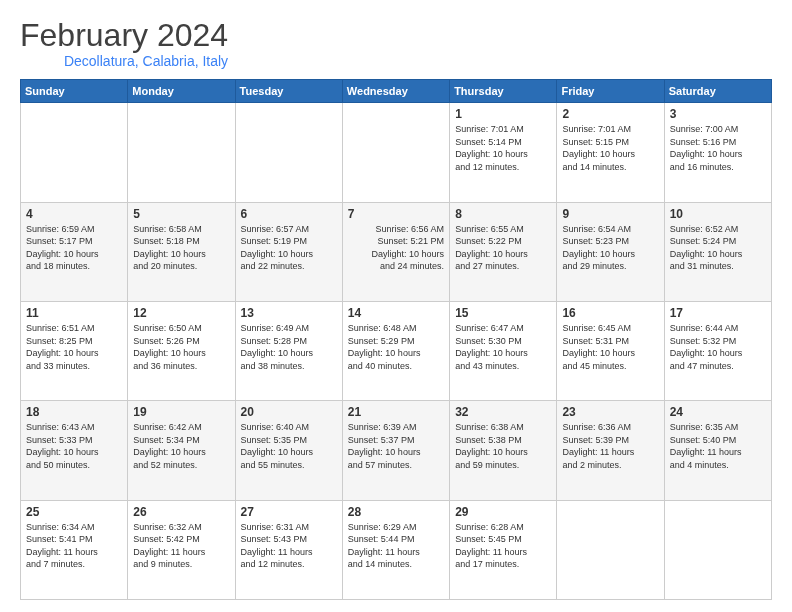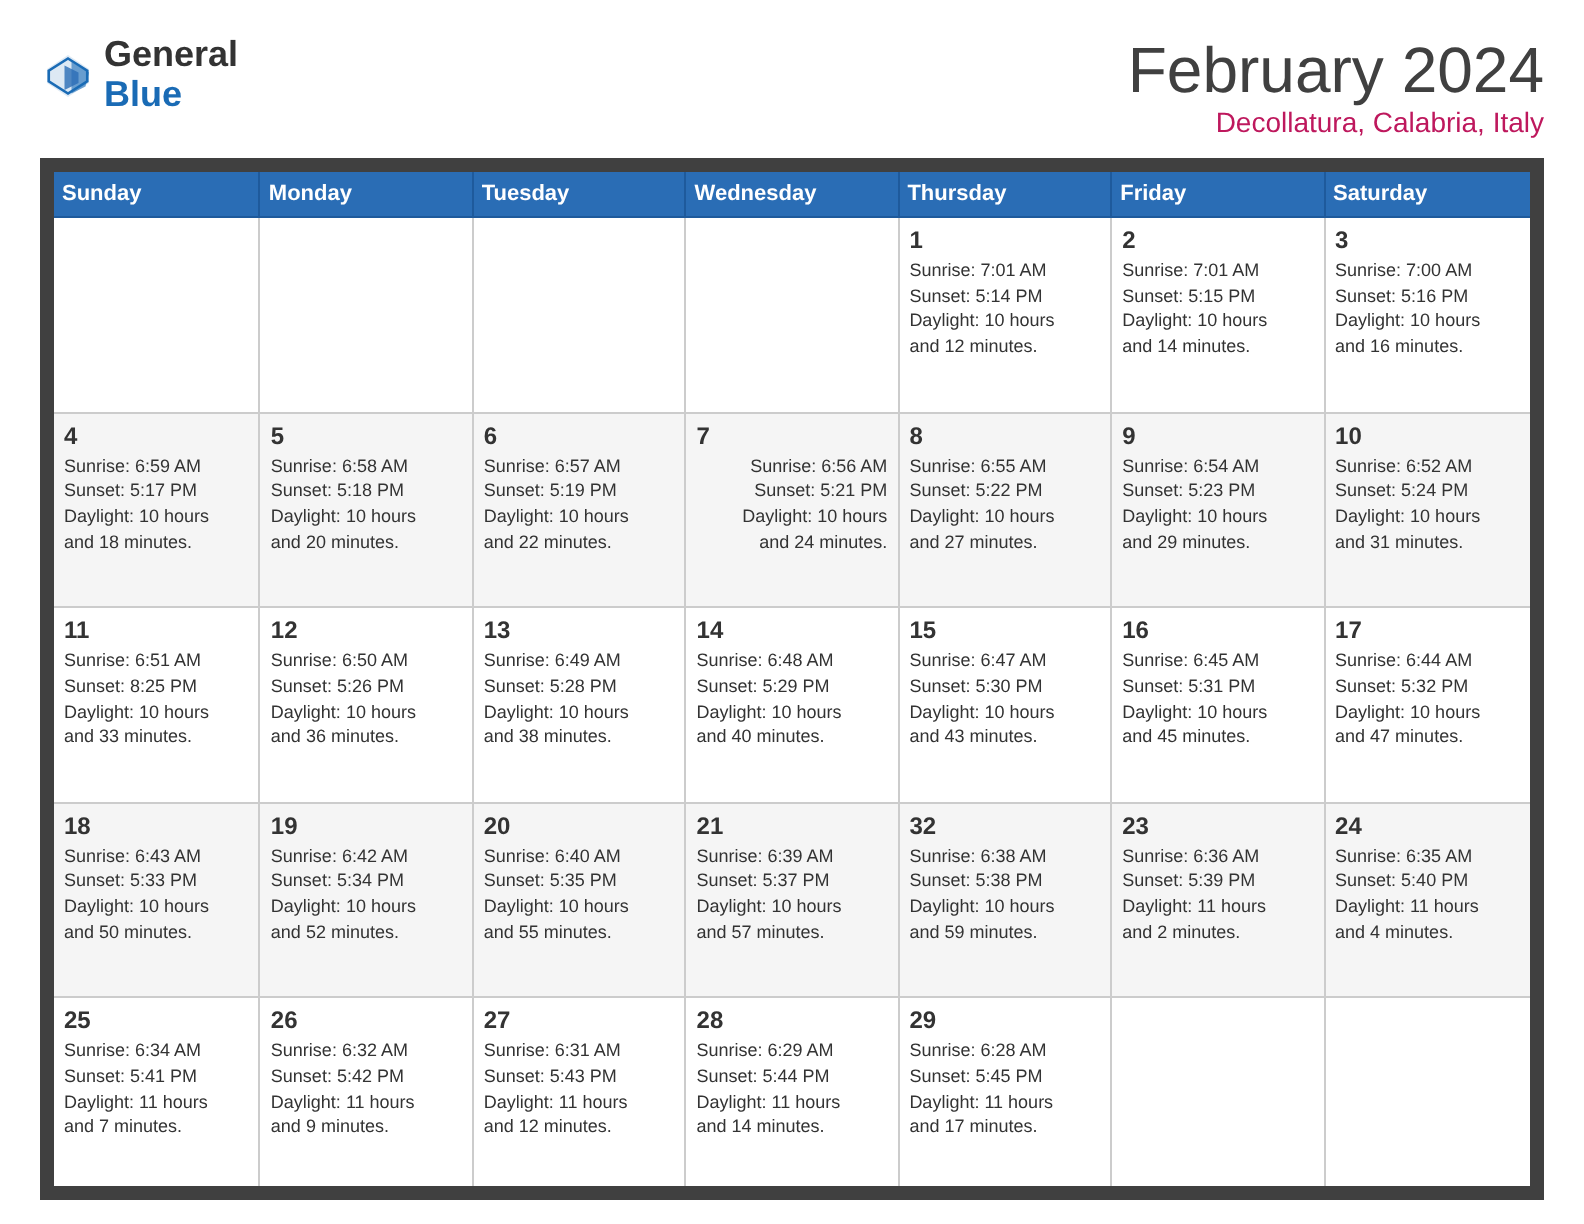--- a/index.html
+++ b/index.html
@@ -43,25 +43,25 @@
       text-align: right;
     }
     .month-title {
       font-size: 32px;
       font-weight: 300;
       color: #404040;
       line-height: 1.1;
     }
     .subtitle {
       font-size: 14px;
-      color: #be185d;
+      color: #3b82f6;
     }
     .calendar {
       flex: 1;
-      border: 7px solid #404040;
+      border: 1px solid #404040;
       border-collapse: collapse;
       width: 100%;
       table-layout: fixed;
     }
     .calendar th {
       background: #2a6db5;
       color: #fff;
       font-size: 11px;
       font-weight: bold;
       padding: 5px 4px;
@@ -100,32 +100,20 @@
     }
     .calendar thead tr th {
       background: #2a6db5;
     }
   </style>
 </head>
 <body>
 
 <div class="page">
   <div class="header">
-    <div class="logo">
-      <svg class="logo-icon" viewBox="0 0 32 32">
-        <polygon points="16,4 28,12 28,20 16,28 4,20 4,12" fill="#1a6bb5" opacity="0.15"></polygon>
-        <path d="M18 8 L28 14 L26 22 L18 26" fill="#1a6bb5" opacity="0.6"></path>
-        <polygon points="16,6 27,13 27,19 16,26 5,19 5,13" fill="none" stroke="#1a6bb5" stroke-width="1.5"></polygon>
-        <path d="M14,10 L22,14 L22,20 L14,24" fill="#2a6db5" opacity="0.8"></path>
-      </svg>
-      <div class="logo-text">
-        <div class="logo-general">General</div>
-        <div class="logo-blue">Blue</div>
-      </div>
-    </div>
     <div class="title-block">
       <div class="month-title">February 2024</div>
       <div class="subtitle">Decollatura, Calabria, Italy</div>
     </div>
   </div>
 
   <table class="calendar">
     <thead>
       <tr>
         <th>Sunday</th>

